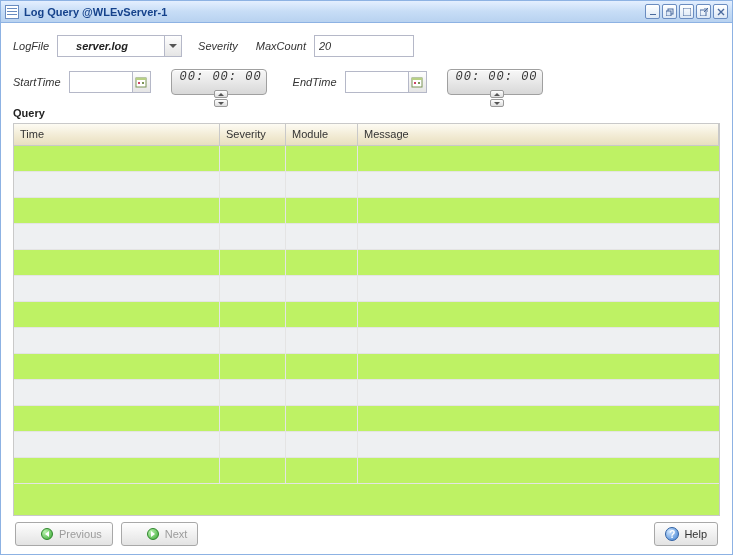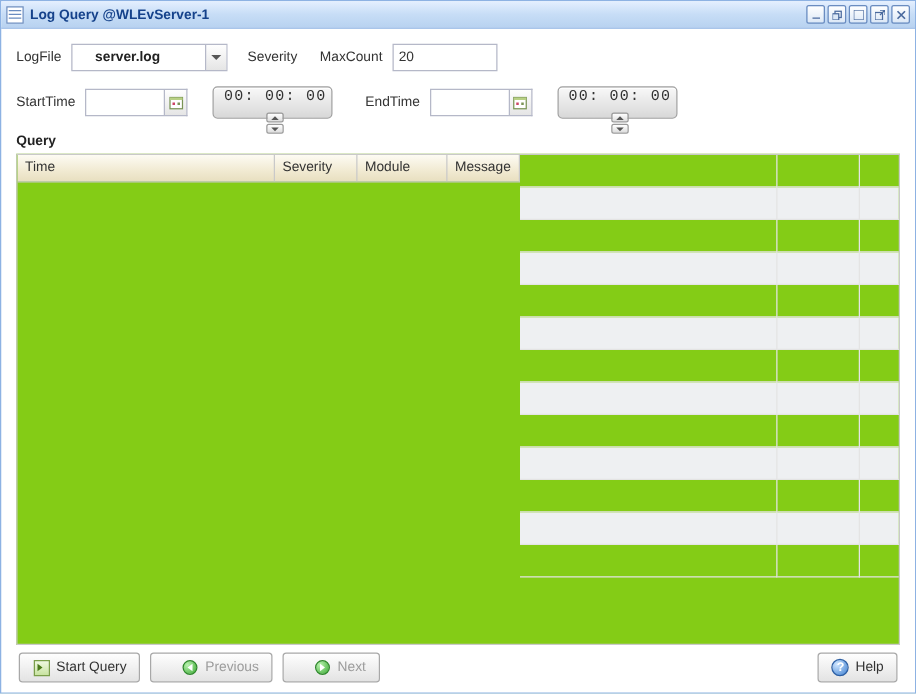--- a/index.html
+++ b/index.html
@@ -53,20 +53,21 @@
     padding: 10px 12px 6px 12px;
     display: flex;
     flex-direction: column;
   }
   .filter-row {
     display: flex;
     align-items: center;
     gap: 6px;
     margin-bottom: 10px;
     height: 26px;
+    font-style: italic;
   }
   .lbl { color: #333; margin-right: 2px; }
   .combo {
     position: relative;
     height: 22px;
     border: 1px solid #b5b8c8;
     background: #fff;
     display: flex; align-items: center;
     padding-left: 18px;
     font-weight: bold;
@@ -102,22 +103,22 @@
   .time-spinner .spinbtns{display:flex;flex-direction:column;gap:1px;}
   .time-spinner .spinbtns div{
     width:14px;height:8px;border:1px solid #999;border-radius:2px;
     background:linear-gradient(#fff,#ddd);display:flex;align-items:center;justify-content:center;
   }
   .time-spinner .spinbtns div::after{content:"";border-left:3px solid transparent;border-right:3px solid transparent;}
   .time-spinner .spinbtns .up::after{border-bottom:3px solid #555;}
   .time-spinner .spinbtns .dn::after{border-top:3px solid #555;}
   .section-label{font-weight:bold;margin:2px 0 4px 0;color:#222;}
   .grid{
-    flex:1;border:1px solid #c9c9c9;background:#84cc16;
-    display:flex;flex-direction:row;overflow:hidden;
+    flex:1;border:1px solid #c9c9c9;background:#bef264;
+    display:flex;flex-direction:column;overflow:hidden;
   }
   .grid-header{
     display:flex;height:22px;
     background:linear-gradient(#fdfbf3,#f1ead2 60%,#e8dfc0);
     border-bottom:1px solid #c9c9c9;
   }
   .grid-header .hcell{
     border-right:1px solid #c9c9c9;padding:4px 6px;color:#333;
   }
   .col-time{width:206px}
@@ -196,21 +197,21 @@
     <div class="filter-row">
       <span class="lbl">LogFile</span>
       <div class="combo" style="width:125px">
         <span>server.log</span>
         <span class="arrow"></span>
       </div>
       <span style="width:4px"></span>
       <span class="lbl">Severity</span>
       <span style="width:4px"></span>
       <span class="lbl">MaxCount</span>
-      <input class="textinput" style="width: 84px;" value="20">
+      <input class="textinput" style="width: 100px;" value="20">
     </div>
 
     <div class="filter-row">
       <span class="lbl">StartTime</span>
       <div class="date-wrap">
         <input class="textinput" style="width: 64px;" value="">
         <span class="cal-icon">
             <svg width="12" height="12">
               <rect x="1" y="2" width="10" height="9" fill="#fff" stroke="#7a9456"></rect>
               <rect x="1" y="2" width="10" height="2" fill="#b8d084"></rect>
@@ -335,26 +336,20 @@
           <div class="grow">
             <div class="gcell col-time"></div>
             <div class="gcell col-sev"></div>
             <div class="gcell col-mod"></div>
             <div class="gcell col-msg"></div>
           </div>
         </div>
     </div>
 
     <div class="footer">
-      <div class="btn">
-        <span class="icn">
-            <span class="sq-icon"></span>
-          </span>
-        <span>Start Query</span>
-      </div>
       <div class="btn disabled">
         <span class="icn">
             <span class="circle-green left"></span>
           </span>
         <span>Previous</span>
       </div>
       <div class="btn disabled">
         <span class="icn">
             <span class="circle-green right"></span>
           </span>

